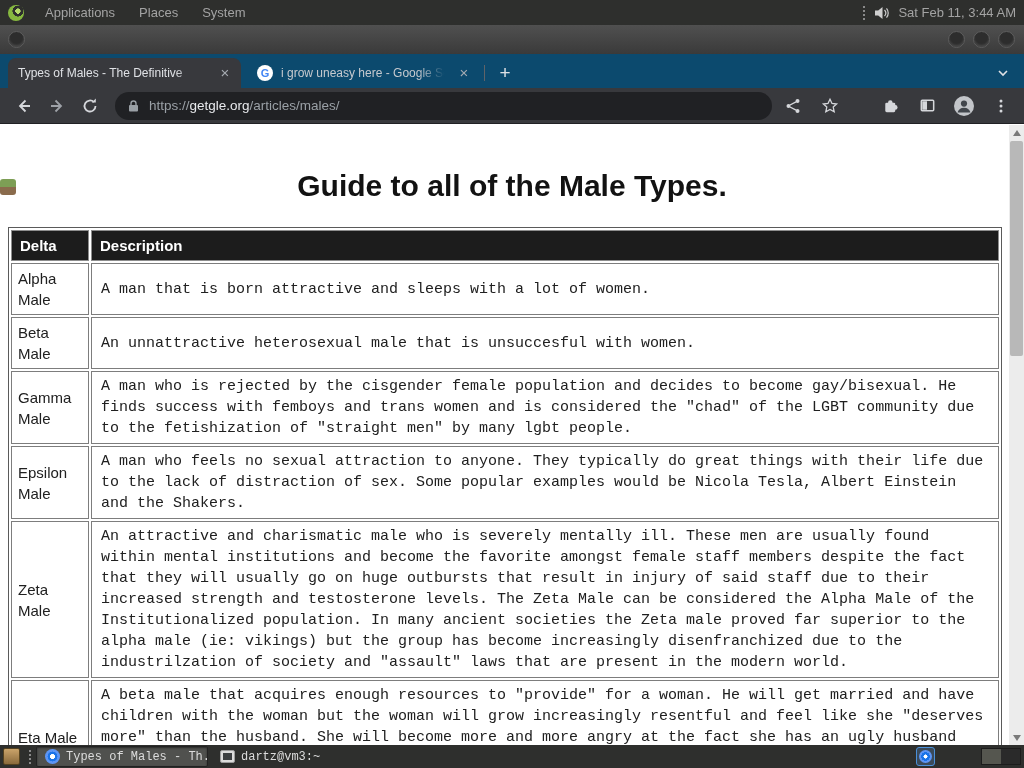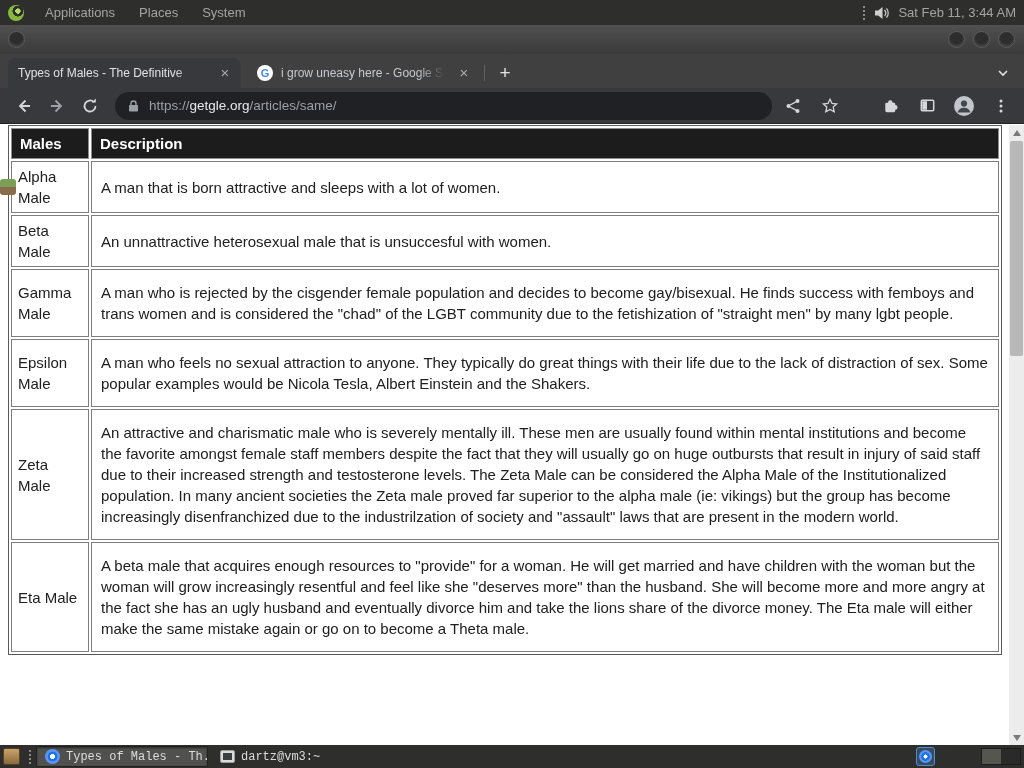--- a/index.html
+++ b/index.html
@@ -22,21 +22,21 @@
   .titlebar { position:absolute; top:25px; left:0; right:0; height:29px;
     background:linear-gradient(#505050,#3a3a3a); display:flex; align-items:center; z-index:29; }
   .win-circle { width:17px; height:17px; border-radius:50%; background:#2d2d2d;
     border:1px solid #5e5e5e; box-shadow:inset 0 -2px 2px rgba(255,255,255,.12); }
   .titlebar .win-menu { margin-left:8px; }
   .window-title { position:absolute; left:0; right:0; text-align:center; color:#d6d6d6;
     font-weight:bold; font-size:13px; pointer-events:none; }
   .win-controls { margin-left:auto; display:flex; gap:8px; padding-right:9px; }
 
   
-  .tabstrip { position:absolute; top:54px; left:0; right:0; height:34px; background:#404040;
+  .tabstrip { position:absolute; top:54px; left:0; right:0; height:34px; background:#0c4a6e;
     display:flex; align-items:flex-end; z-index:28; }
   .tab { width:233px; height:30px; display:flex; align-items:center; gap:8px;
     padding:0 8px 0 10px; font-size:12px; color:#dfe1e5; }
   .tab.active { background:#38393d; border-radius:8px 8px 0 0; margin-left:8px; }
   .tab.inactive { margin-left:6px; color:#c7cacf; }
   .tab-title { flex:1; white-space:nowrap; overflow:hidden;
     -webkit-mask-image:linear-gradient(90deg,#000 82%,transparent 98%);
             mask-image:linear-gradient(90deg,#000 82%,transparent 98%); }
   .tab-close { width:16px; height:16px; line-height:15px; text-align:center; border-radius:50%;
     color:#a6abb2; font-size:15px; }
@@ -68,21 +68,21 @@
   .page { position:absolute; top:125px; left:0; right:0; bottom:23px; background:#fff;
     overflow:hidden; color:#202020; }
   .page-heading { text-align:center; font-size:30px; font-weight:bold; color:#121212;
     margin:44px 0 24px 0; }
   table.males { border-collapse:separate; border-spacing:2px; margin-left:8px; width:994px;
     border:1px solid #5a5a5a; font-size:15px; line-height:21px; }
   table.males th { background:#1c1c1c; color:#fff; text-align:left; font-weight:bold;
     padding:4px 8px; border:1px solid #8d8d8d; }
   table.males td { border:1px solid #7d7d7d; vertical-align:middle; }
   td.name-cell { width:78px; padding:4px 6px; }
-  td.desc-cell { padding:12px 9px; }
+  td.desc-cell { padding:4px 9px;font-family:Liberation Mono, monospace; }
 
   
   .scrollbar { position:absolute; top:0; right:0; bottom:0; width:15px; background:#ececec; }
   .sb-arrow { position:absolute; left:0; width:15px; height:15px; display:flex;
     align-items:center; justify-content:center; }
   .sb-arrow.up { top:0; } .sb-arrow.down { bottom:0; }
   .tri-up { width:0; height:0; border-left:4px solid transparent; border-right:4px solid transparent;
     border-bottom:6px solid #7a7a7a; }
   .tri-down { width:0; height:0; border-left:4px solid transparent; border-right:4px solid transparent;
     border-top:6px solid #7a7a7a; }
@@ -183,21 +183,21 @@
     </span>
     <div class="omnibox">
       <span class="lock">
         <svg width="13" height="14" viewBox="0 0 13 14">
           <rect x="2" y="6" width="9" height="6.5" rx="1" fill="#9aa0a6"></rect>
           <path d="M4 6V4.5a2.5 2.5 0 0 1 5 0V6" fill="none" stroke="#9aa0a6" stroke-width="1.4"></path>
         </svg>
       </span>
       <span>https://</span>
         <span class="host">getgle.org</span>
-        <span>/articles/same/</span>
+        <span>/articles/males/</span>
     </div>
     <div class="tb-icons">
       <span class="tb-icon">
         <svg width="18" height="18" viewBox="0 0 18 18">
           <circle cx="13.5" cy="4" r="2" fill="currentColor"></circle>
             <circle cx="4.5" cy="9" r="2" fill="currentColor"></circle>
             <circle cx="13.5" cy="14" r="2" fill="currentColor"></circle>
           <path d="M6 8l6-3.2M6 10l6 3.2" stroke="currentColor" stroke-width="1.4"></path>
         </svg>
       </span>
@@ -233,24 +233,25 @@
         <svg width="16" height="16" viewBox="0 0 16 16">
           <circle cx="8" cy="3" r="1.5" fill="currentColor"></circle>
             <circle cx="8" cy="8" r="1.5" fill="currentColor"></circle>
             <circle cx="8" cy="13" r="1.5" fill="currentColor"></circle>
         </svg>
       </span>
     </div>
   </div>
 
   <div class="page">
+    <h1 class="page-heading">Guide to all of the Male Types.</h1>
     <table class="males">
       <thead>
         <tr>
-          <th class="name-cell">Males</th>
+          <th class="name-cell">Delta</th>
           <th>Description</th>
         </tr>
       </thead>
       <tbody>
           <tr>
             <td class="name-cell">Alpha Male</td>
             <td class="desc-cell">A man that is born attractive and sleeps with a lot of women.</td>
           </tr>
           <tr>
             <td class="name-cell">Beta Male</td>

